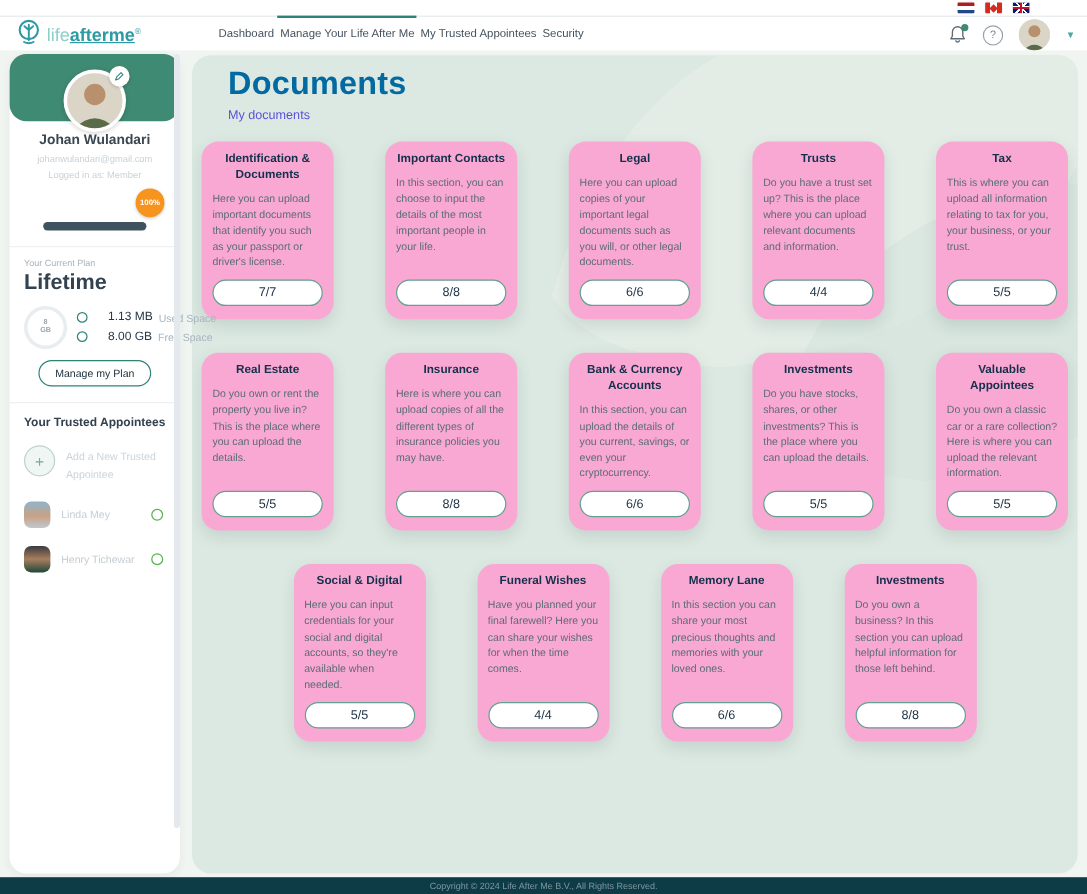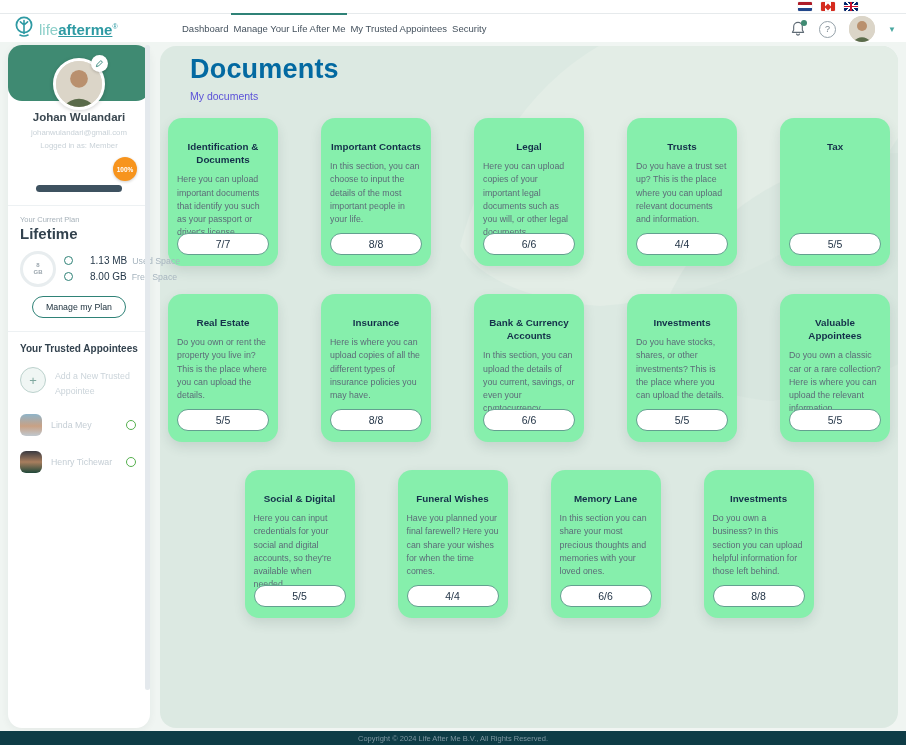--- a/index.html
+++ b/index.html
@@ -49,21 +49,21 @@
   .avatar-lg{position:absolute;top:13px;left:50%;transform:translateX(-50%);width:46px;height:46px;border-radius:50%;overflow:hidden;border:3px solid #fff;box-shadow:0 1px 4px rgba(0,0,0,.18);background:#DBD5C8;}
   .edit-btn{position:absolute;top:10px;left:calc(50% + 12px);width:17px;height:17px;border-radius:50%;background:#fff;box-shadow:0 1px 3px rgba(0,0,0,.2);display:flex;align-items:center;justify-content:center;cursor:pointer;z-index:3;}
   .p-name{position:absolute;top:66px;left:0;right:0;text-align:center;font-size:11.5px;font-weight:600;color:#3A4750;}
   .p-email{position:absolute;top:83px;left:0;right:0;text-align:center;font-size:7.8px;color:#C9D2D8;}
   .p-role{position:absolute;top:96px;left:0;right:0;text-align:center;font-size:7.8px;color:#C9D2D8;}
   .badge100{position:absolute;right:13px;top:112px;width:24px;height:24px;border-radius:50%;background:var(--badge-orange,#F7941D);color:#fff;font-size:6.5px;font-weight:700;display:flex;align-items:center;justify-content:center;box-shadow:0 1px 3px rgba(0,0,0,.2);}
   .progress{position:absolute;left:28px;right:28px;top:140px;height:7px;border-radius:4px;background:#3E5260;}
   .sect-divider{height:1px;background:#EDF1F3;}
   .plan{padding:9px 12px 2px;}
   .plan-label{font-size:7.5px;color:#A7B2BA;}
-  .plan-name{font-size:15px;font-weight:600;color:#33424E;margin-top:1px;}
+  .plan-name{font-size:18px;font-weight:600;color:#33424E;margin-top:1px;}
   .plan-row{display:flex;gap:8px;margin-top:8px;align-items:center;}
   .gauge{width:30px;height:30px;border-radius:50%;border:3px solid #E8EDEF;display:flex;flex-direction:column;align-items:center;justify-content:center;color:#9AA5AD;font-size:6px;line-height:1.1;font-weight:600;flex:none;}
   .plan-list{flex:1;}
   .plan-item{display:flex;align-items:center;gap:5px;margin:5px 0;}
   .bullet{width:7px;height:7px;border-radius:50%;border:1.6px solid var(--accent-teal,#2F8277);flex:none;}
   .plan-item .val{font-size:10px;font-weight:400;color:#26394A;white-space:nowrap;margin-left:12px;}
   .plan-item .lbl{font-size:8.8px;color:#A7B5BF;white-space:nowrap;}
   .manage-btn{display:block;margin:9px auto 11px;border:1px solid var(--accent-teal,#2F8277);border-radius:14px;background:#fff;font-size:8.8px;color:#20333F;padding:5px 13px;font-family:inherit;cursor:pointer;}
   .appoint{padding:11px 12px;}
   .appoint-title{font-size:10px;font-weight:600;color:#33424E;}
@@ -77,21 +77,21 @@
   .person-name{flex:1;font-size:8.8px;color:#C5CED5;}
   .status-dot{width:8px;height:8px;border-radius:50%;border:1.6px solid var(--status-green,#55B04E);margin-right:2px;flex:none;}
   
   .panel{position:absolute;left:160px;top:46px;width:738px;bottom:17px;background:var(--panel-mint,#DCE9E2);border-radius:16px;overflow:hidden;}
   .leaf{position:absolute;pointer-events:none;}
   h1.pagetitle{margin:8px 0 1px 30px;font-size:27px;font-weight:800;color:#0369a1;letter-spacing:.2px;}
   .mydocs{margin-left:30px;font-size:10.5px;color:var(--link-purple,#5B51D8);cursor:pointer;display:inline-block;text-decoration:none;}
   #rows{padding:0 8px;position:relative;}
   .card-row{display:flex;justify-content:center;gap:43px;margin-top:28px;}
   .card-row:first-child{margin-top:14px;}
-  .card{width:110px;height:148px;background:#86efac;border-radius:14px;box-shadow:0 5px 12px rgba(40,70,60,.13);padding:22px 9px;position:relative;box-sizing:border-box;cursor:pointer;}
+  .card{width:110px;height:148px;background:#f9a8d4;border-radius:14px;box-shadow:0 5px 12px rgba(40,70,60,.13);padding:8px 9px;position:relative;box-sizing:border-box;cursor:pointer;}
   .card-title{font-size:9.8px;font-weight:700;color:#14304A;text-align:center;line-height:1.35;margin-bottom:7px;}
   .card-desc{font-size:8.8px;color:#5C6B78;line-height:1.5;}
   .card-count{position:absolute;left:9px;right:9px;bottom:11px;height:22px;border:1px solid #63A08F;border-radius:12px;background:#fff;font-size:10.5px;color:#1D2F42;font-family:inherit;cursor:pointer;}
   
   .footer{position:absolute;left:0;right:0;bottom:0;height:14px;background:var(--footer-bg,#0E3C46);color:#7E96A1;font-size:7.5px;display:flex;align-items:center;justify-content:center;z-index:7;}
 </style>
 </head>
 <body>
 
 <header class="topbar">
@@ -241,20 +241,21 @@
   </div>
 
   <div class="card">
     <div class="card-title">Trusts</div>
     <div class="card-desc">Do you have a trust set up? This is the place where you can upload relevant documents and information.</div>
     <button class="card-count">4/4</button>
   </div>
 
   <div class="card">
     <div class="card-title">Tax</div>
+    <div class="card-desc">This is where you can upload all information relating to tax for you, your business, or your trust.</div>
     <button class="card-count">5/5</button>
   </div>
 </div>
       <div class="card-row">
   <div class="card">
     <div class="card-title">Real Estate</div>
     <div class="card-desc">Do you own or rent the property you live in? This is the place where you can upload the details.</div>
     <button class="card-count">5/5</button>
   </div>
 

